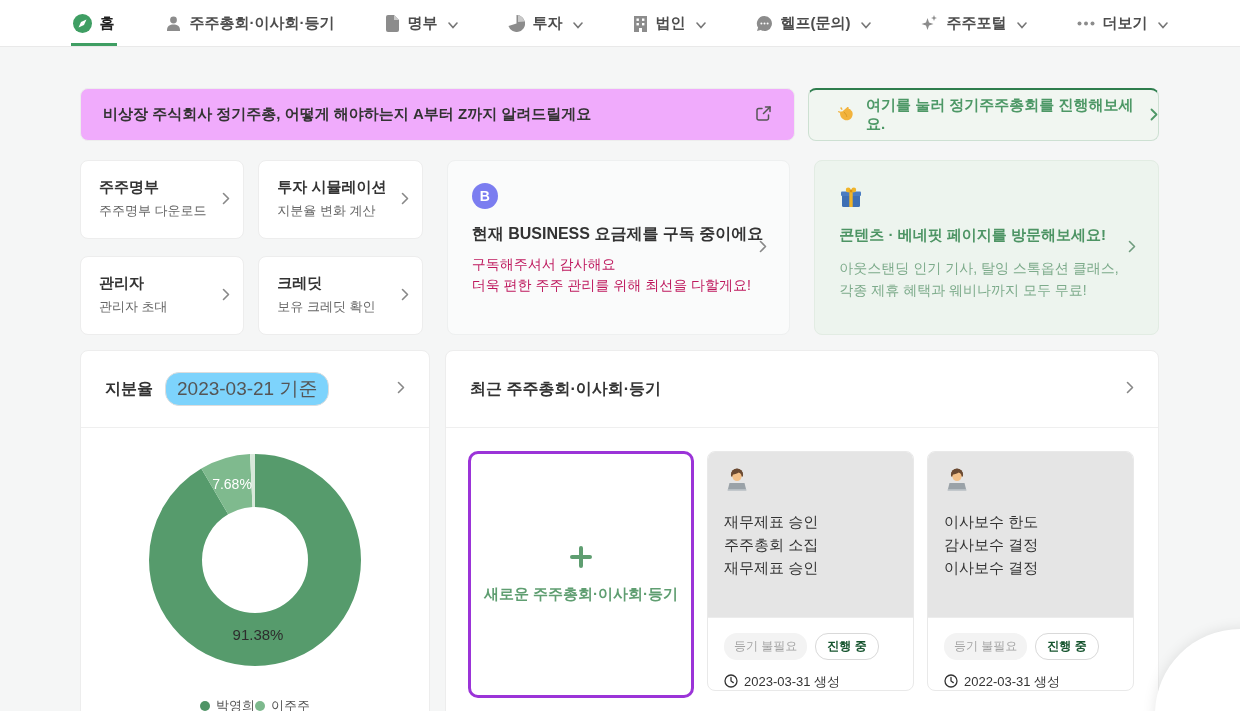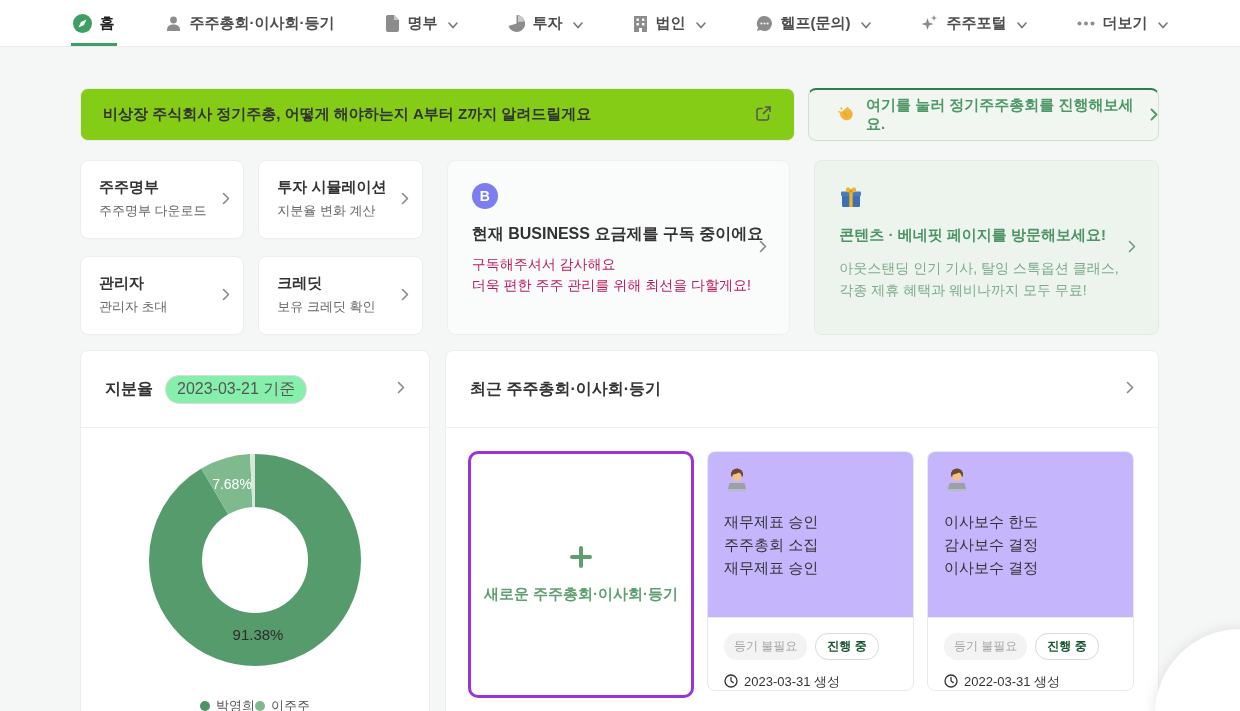--- a/index.html
+++ b/index.html
@@ -14,21 +14,21 @@
     font-size:15px; color:#4d4d4d; font-weight:600; cursor:pointer; }
   .nav-item .nico { display:flex; align-items:center; }
   .nav-item.active { color:#222; }
   .nav-item.active::after { content:""; position:absolute; left:-2px; right:-2px;
     bottom:0; height:3px; background:#3f9e63; }
   .chev-d { margin-left:2px; }
 
   
   .main { background:#f5f6f6; height:664px; padding:41px 81px 0 80px; }
   .row1 { display:flex; gap:13px; height:53px; }
-  .banner { flex:1; background:#84cc16; border:1px solid #ededed; border-radius:8px;
+  .banner { flex:1; background:#f0abfc; border:1px solid #ededed; border-radius:8px;
     display:flex; align-items:center; justify-content:space-between; padding:0 22px;
     font-size:15px; font-weight:700; color:#333; cursor:pointer; }
   .cta { width:351px; background:#f1f6f1; border:1px solid #cde0d2; border-top:2px solid #2e7d4d;
     border-radius:8px; display:flex; align-items:center; justify-content:center; gap:10px;
     font-size:15px; font-weight:700; color:#4d9866; cursor:pointer;padding-left:27px; }
 
   .row2 { display:flex; gap:24px; margin-top:19px; }
   .quad { width:350px; display:grid; grid-template-columns:1fr 1fr; gap:17px 14px; }
   .qcard { background:#fff; border:1px solid #ededed; border-radius:8px; height:79px;
     padding:17px 14px 0 18px; position:relative; cursor:pointer; }
@@ -51,36 +51,36 @@
 
   .row3 { display:flex; gap:15px; margin-top:15px; align-items:flex-start; }
   .panel { background:#fff; border:1px solid #ededed; border-radius:8px; }
   .panel-head { height:77px; display:flex; align-items:center; border-bottom:1px solid #efefef;
     padding:0 24px; }
   .panel-head .title { font-size:16px; font-weight:700; color:#333; }
   .panel-head .spacer { flex:1; }
 
   .own-card { width:350px; height:440px; }
   .date-pill { margin-left:12px; border:1px solid #ddd; border-radius:14px; padding:3px 11px;
-    font-size:16px; color:#555; background:#86efac; }
+    font-size:19px; color:#555; background:#7dd3fc; }
   .chart-wrap { padding-top:26px; display:flex; flex-direction:column; align-items:center;justify-content:flex-end; }
   .legend { display:flex; margin-top:31px; }
   .leg-item { display:flex; align-items:center; gap:6px; font-size:13px; color:#555; }
   .dot { width:10px; height:10px; border-radius:50%; }
   .dot1 { background:#4f9466; } .dot2 { background:#7db98d; }
 
   .recent-card { width:714px; height:378px; }
   .recent-row { display:flex; gap:13px; padding:23px 0 0 22px; }
   .new-card { width:226px; height:247px; border:3px solid #9b34d8; border-radius:10px;
     background:#fff; display:flex; flex-direction:column; align-items:center;
     justify-content:center; gap:13px; cursor:pointer; }
   .new-card .lbl { font-size:15px; font-weight:600; color:#5f9e71; }
   .m-card { width:207px; height:240px; border:1px solid #e9e9e9; border-radius:8px;
     background:#fff; overflow:hidden; cursor:pointer; }
-  .m-top { height:166px; background:#c4b5fd; border-bottom:1px solid #ececec; padding:15px 16px 0; }
+  .m-top { height:166px; background:#e5e5e5; border-bottom:1px solid #ececec; padding:15px 16px 0; }
   .m-items { margin-top:13px; }
   .m-items .it { font-size:15px; color:#333; line-height:23px; }
   .m-bot { padding:15px 16px 0; }
   .badges { display:flex; gap:8px; align-items:center; }
   .badge-gray { background:#f3f3f3; color:#a3a3a3; font-size:12px; padding:5px 10px; border-radius:13px; }
   .badge-line { background:#fff; border:1px solid #d9d9d9; color:#14532d; font-weight:700;
     font-size:12px; padding:4px 11px; border-radius:13px; }
   .m-date { display:flex; align-items:center; gap:6px; margin-top:13px; font-size:13px; color:#333; }
 
   .fab { position:absolute; width:170px; height:170px; border-radius:50%; background:#fff;

